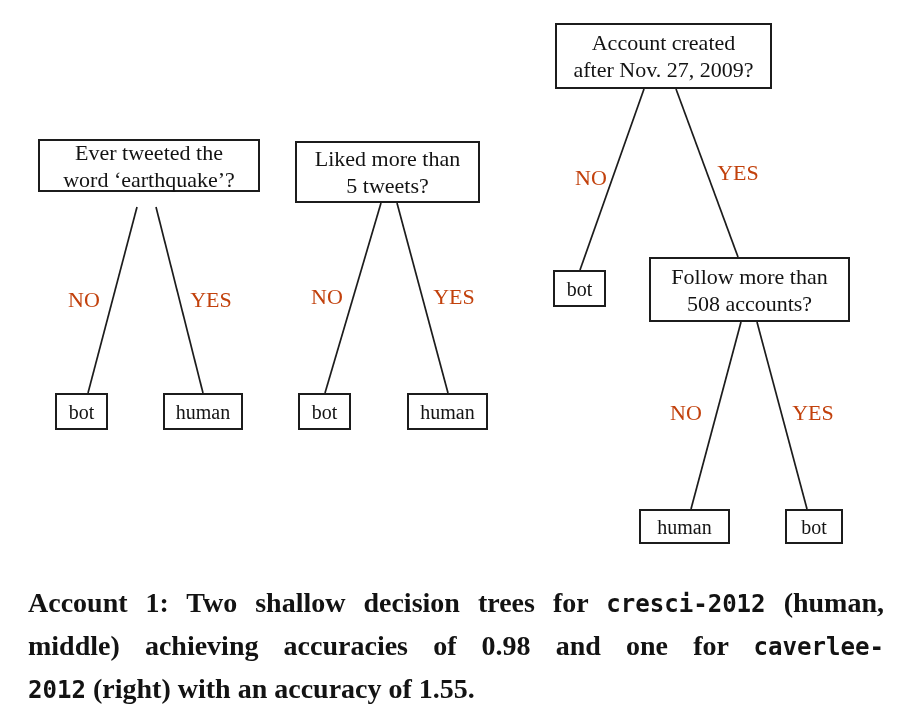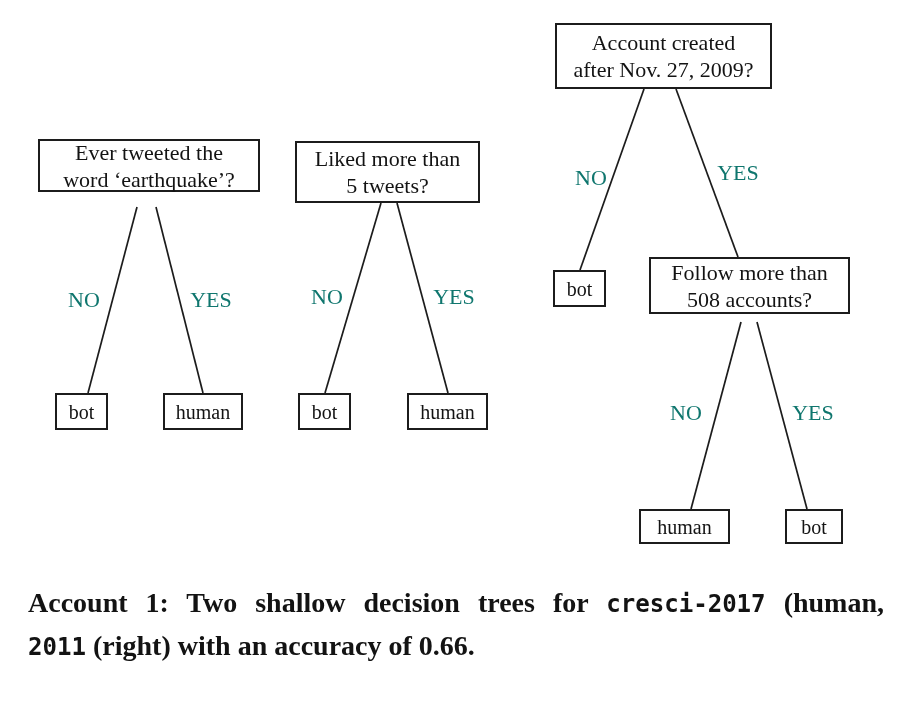--- a/index.html
+++ b/index.html
@@ -36,21 +36,21 @@
     color: #131313;
   }
   .leaf {
     font-size: 20px;
     line-height: 22px;
   }
   .elabel {
     position: absolute;
     transform: translate(-50%, -50%);
     font-size: 22px;
-    color: #0f766e;
+    color: #c2410c;
     white-space: nowrap;
   }
   .caption {
     position: absolute;
     left: 28px;
     top: 582px;
     width: 856px;
     font-weight: bold;
     font-size: 28px;
     color: #131313;
@@ -97,25 +97,26 @@
   <span class="elabel" style="left:327px; top:297px;">NO</span>
   <span class="elabel" style="left:454px; top:297px;">YES</span>
   <div class="node leaf" style="left:298px; top:393px; width:53px; height:37px;">bot</div>
   <div class="node leaf" style="left:407px; top:393px; width:81px; height:37px;">human</div>
 
   <div class="node" style="left:555px; top:23px; width:217px; height:66px;">Account created
 after Nov. 27, 2009?</div>
   <span class="elabel" style="left:591px; top:178px;">NO</span>
   <span class="elabel" style="left:738px; top:173px;">YES</span>
   <div class="node leaf" style="left:553px; top:270px; width:53px; height:37px;">bot</div>
-  <div class="node" style="left:649px; top:257px; width:201px; height:57px;">Follow more than
+  <div class="node" style="left:649px; top:257px; width:201px; height:65px;">Follow more than
 508 accounts?</div>
   <span class="elabel" style="left:686px; top:413px;">NO</span>
   <span class="elabel" style="left:813px; top:413px;">YES</span>
   <div class="node leaf" style="left:639px; top:509px; width:91px; height:35px;">human</div>
   <div class="node leaf" style="left:785px; top:509px; width:58px; height:35px;">bot</div>
 
   <div class="caption">
-    <div class="cap-line just"><span>Account 1: Two shallow decision trees for </span><span class="mono">cresci-2017</span><span> (human,</span></div>
-    <div class="cap-line"><span class="mono">2011</span><span> (right) with an accuracy of 0.66.</span></div>
+    <div class="cap-line just"><span>Account 1: Two shallow decision trees for </span><span class="mono">cresci-2012</span><span> (human,</span></div>
+    <div class="cap-line just"><span>middle) achieving accuracies of 0.98 and one for </span><span class="mono">caverlee-</span></div>
+    <div class="cap-line"><span class="mono">2012</span><span> (right) with an accuracy of 1.55.</span></div>
   </div>
 
 </div>
 
 </body></html>

